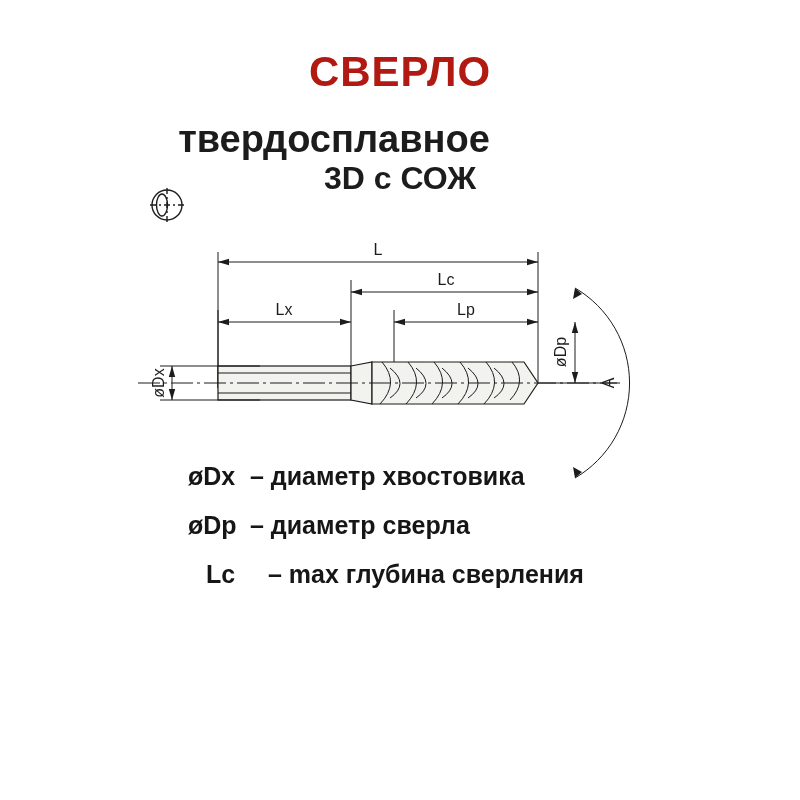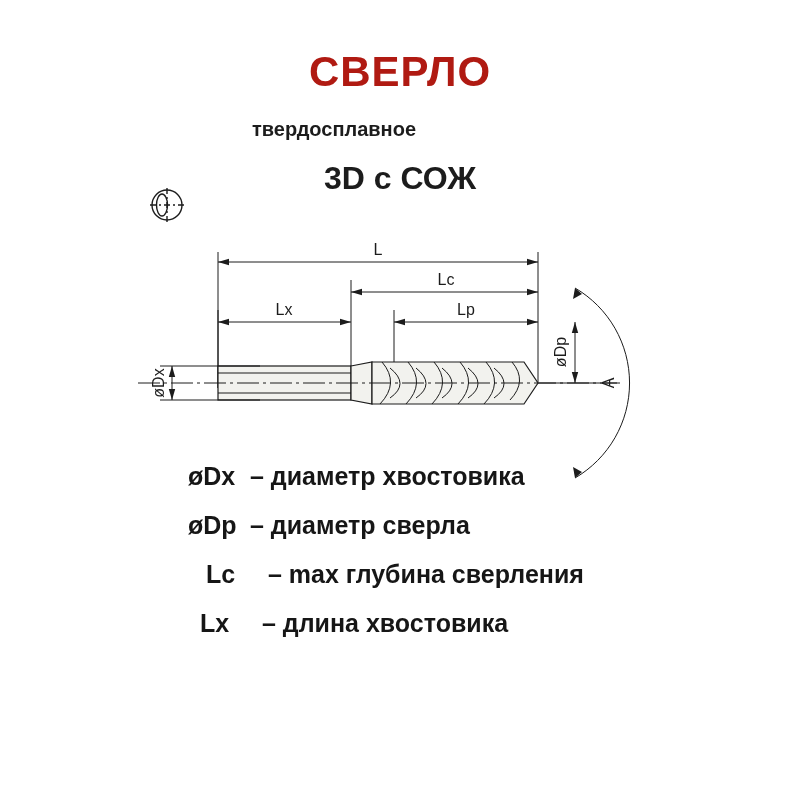--- a/index.html
+++ b/index.html
@@ -30,21 +30,21 @@
     font-weight: bold;
     letter-spacing: 1px;
     color: #b01a12;
   }
   .title-sub1 {
     position: absolute;
     top: 118px;
     left: 0;
     width: 668px;
     text-align: center;
-    font-size: 20px;
+    font-size: 38px;
     font-weight: bold;
     color: #1c1c1c;
   }
   .title-sub2 {
     position: absolute;
     top: 160px;
     left: 0;
     width: 800px;
     text-align: center;
     font-size: 32px;
@@ -198,18 +198,15 @@
   <div class="legend">
     <div class="legend-row r2">
       <span class="sym">øDx</span><span>–</span> <span>диаметр хвостовика</span>
     </div>
     <div class="legend-row r1">
       <span class="sym">øDp</span><span>–</span> <span>диаметр сверла</span>
     </div>
     <div class="legend-row r4">
       <span class="sym">Lc</span><span>–</span> <span>max глубина сверления</span>
     </div>
-    <div class="legend-row r5">
-      <span class="sym">Lx</span><span>–</span> <span>длина хвостовика</span>
-    </div>
   </div>
 
 </div>
 
 </body></html>

